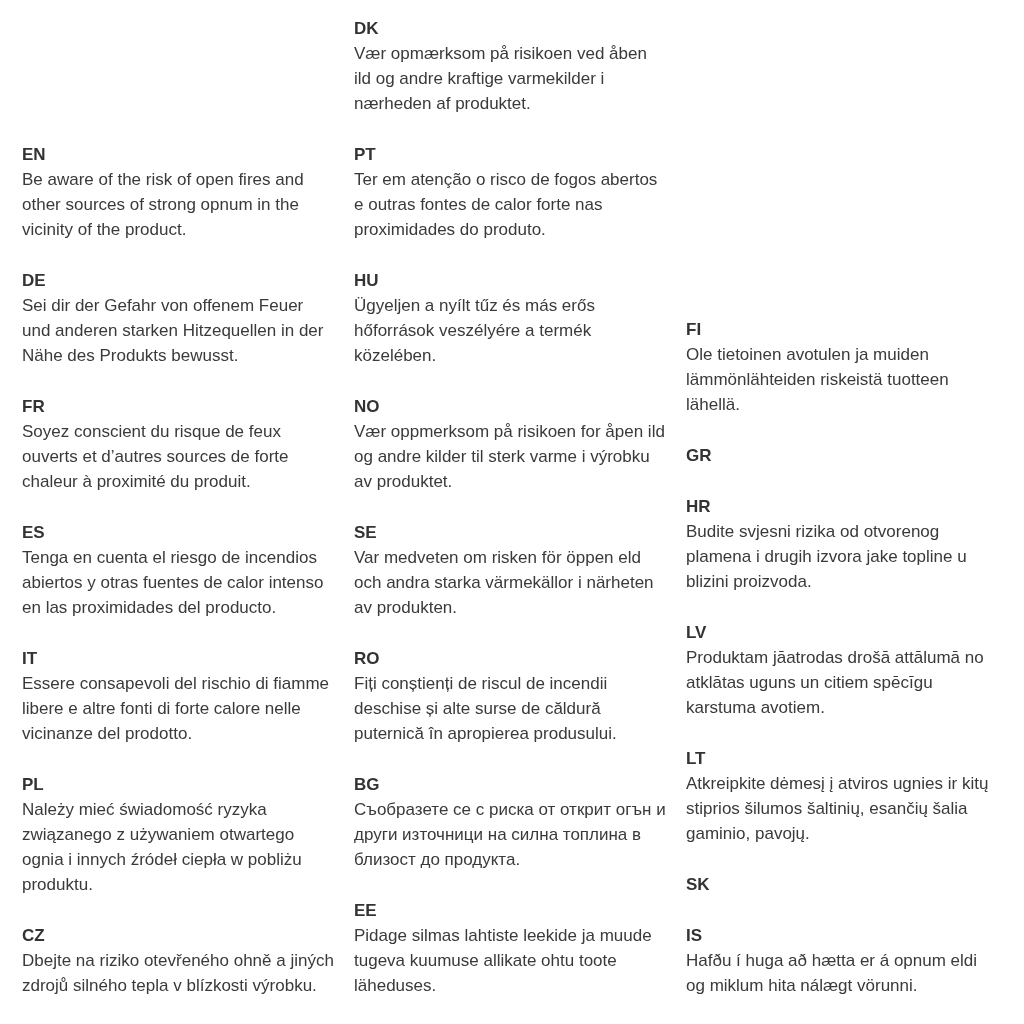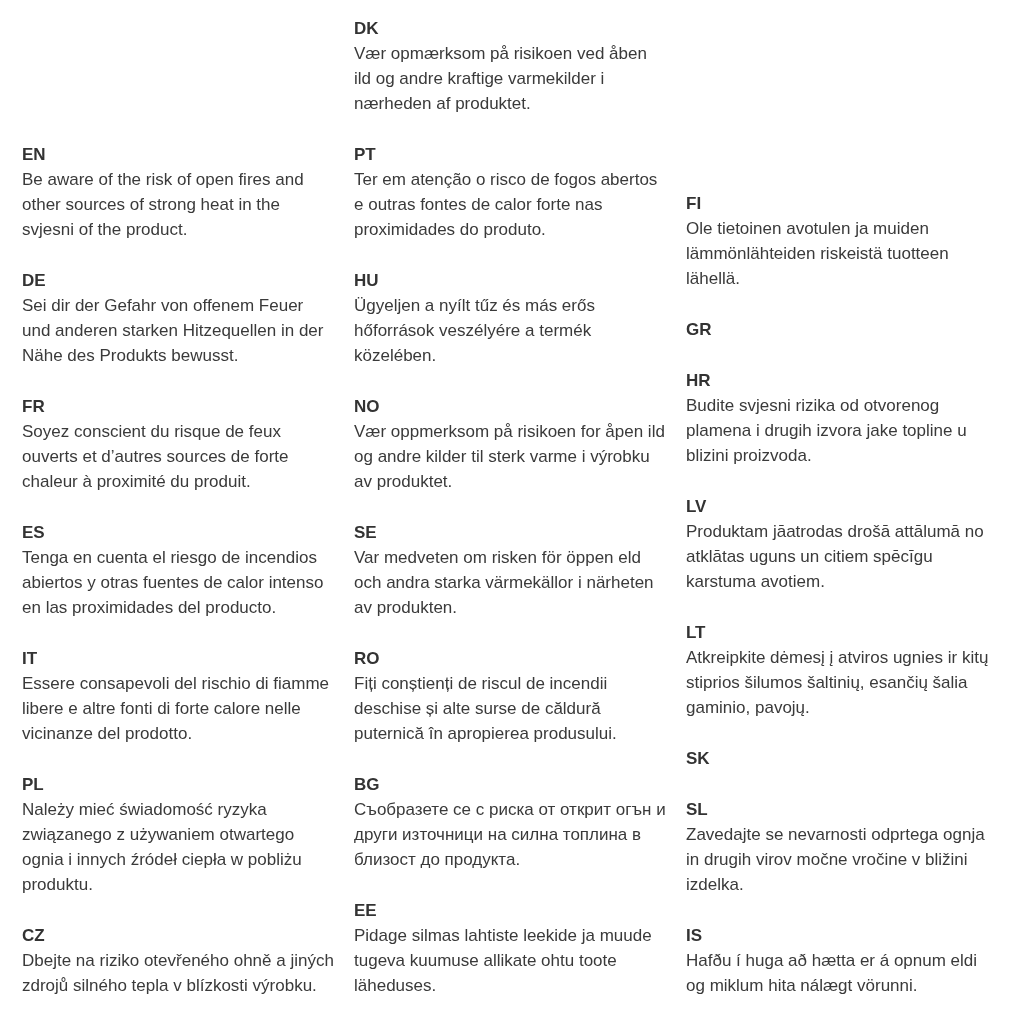--- a/index.html
+++ b/index.html
@@ -39,21 +39,21 @@
     color: #3a3a3a;
   }
 </style>
 </head>
 <body>
 
 <div class="page">
   <div class="column">
       <div class="entry">
         <div class="code">EN</div>
-        <div class="text">Be aware of the risk of open fires and other sources of strong heat in the svjesni of the product.</div>
+        <div class="text">Be aware of the risk of open fires and other sources of strong opnum in the vicinity of the product.</div>
       </div>
       <div class="entry">
         <div class="code">DE</div>
         <div class="text">Sei dir der Gefahr von offenem Feuer und anderen starken Hitzequellen in der Nähe des Produkts bewusst.</div>
       </div>
       <div class="entry">
         <div class="code">FR</div>
         <div class="text">Soyez conscient du risque de feux ouverts et d’autres sources de forte chaleur à proximité du produit.</div>
       </div>
       <div class="entry">
@@ -124,21 +124,17 @@
         <div class="text">Produktam jāatrodas drošā attālumā no atklātas uguns un citiem spēcīgu karstuma avotiem.</div>
       </div>
       <div class="entry">
         <div class="code">LT</div>
         <div class="text">Atkreipkite dėmesį į atviros ugnies ir kitų stiprios šilumos šaltinių, esančių šalia gaminio, pavojų.</div>
       </div>
       <div class="entry">
         <div class="code">SK</div>
       </div>
       <div class="entry">
-        <div class="code">SL</div>
-        <div class="text">Zavedajte se nevarnosti odprtega ognja in drugih virov močne vročine v bližini izdelka.</div>
-      </div>
-      <div class="entry">
         <div class="code">IS</div>
         <div class="text">Hafðu í huga að hætta er á opnum eldi og miklum hita nálægt vörunni.</div>
       </div>
     </div>
 </div>
 
 </body></html>

